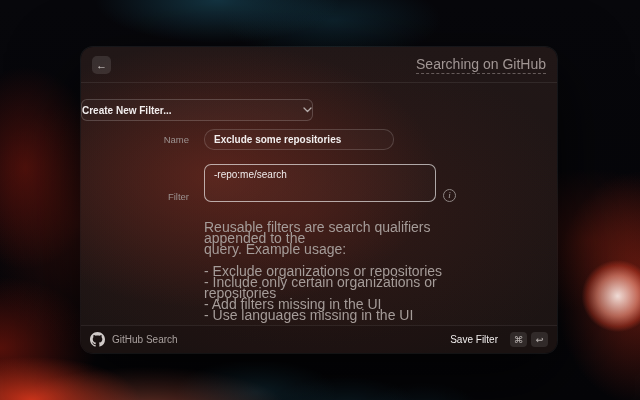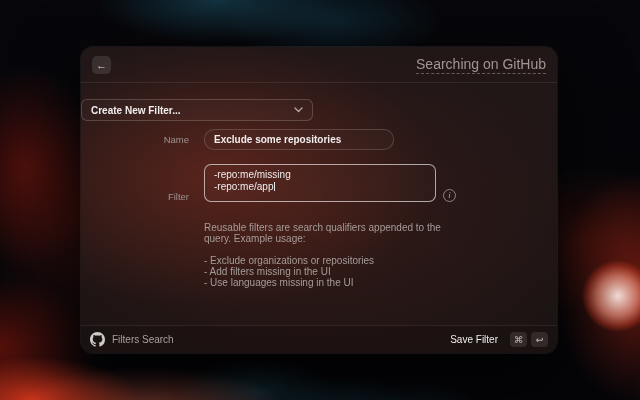--- a/index.html
+++ b/index.html
@@ -56,21 +56,21 @@
   .row-filter{margin-top:14px;align-items:flex-end;position:relative;}
   .field-label{
     width:108px;flex:0 0 108px;text-align:right;margin-right:15px;
     font-size:9.5px;color:#9c9290;
   }
   .label-top{padding-top:6px;}
   .dropdown{
     width:232px;height:22px;box-sizing:border-box;cursor:pointer;
     border:1px solid rgba(255,255,255,0.18);border-radius:6px;
     background:rgba(255,255,255,0.025);
-    display:flex;align-items:center;padding:0 9px;
+    display:flex;align-items:center;padding:0 0;
   }
   .dropdown-value{flex:1;font-size:10px;font-weight:600;color:#f2eeee;}
   .chevron{display:flex;align-items:center;}
   .text-input{
     width:190px;height:21px;box-sizing:border-box;
     border:1px solid rgba(255,255,255,0.16);border-radius:10px;
     background:rgba(255,255,255,0.02);outline:none;
     color:#f2eeee;font-size:10px;font-weight:600;padding:0 9px;font-family:inherit;
   }
   .textarea{
@@ -80,21 +80,21 @@
     padding:4px 9px;font-size:10px;color:#f0ecec;line-height:11.5px;
   }
   .caret{display:inline-block;width:1px;height:9px;background:#eceae9;margin-left:1px;vertical-align:-1px;}
   .info{
     width:11px;height:11px;border:1px solid #8f8684;border-radius:50%;
     color:#8f8684;font-size:7.5px;font-weight:700;text-align:center;line-height:11px;
     margin:7px 0 0 7px;cursor:pointer;font-style:italic;font-family:"Liberation Serif",serif;
   }
   .help{
     margin:20px 0 0 123px;width:250px;
-    font-size:10px;line-height:11px;color:#a59c99;
+    font-size:14px;line-height:11px;color:#a59c99;
   }
   .help-gap{height:11px;}
   .footer{
     flex:0 0 27px;display:flex;align-items:center;
     border-top:1px solid rgba(255,255,255,0.08);
     padding:0 9px;background:rgba(20,13,13,0.25);
     border-radius:0 0 12px 12px;
   }
   .gh-logo{display:flex;align-items:center;margin-right:7px;}
   .app-name{font-size:10px;color:#a9a09e;}
@@ -130,44 +130,44 @@
       </div>
 
       <div class="form-row row-name">
         <div class="field-label">Name</div>
         <input class="text-input" value="Exclude some repositories" style="">
       </div>
 
       <div class="form-row row-filter">
         <div class="field-label label-top">Filter</div>
         <div class="textarea">
-          <div class="ta-line">-repo:me/missing</div>
-          <div class="ta-line"><span>-repo:me/app</span><span class="caret"></span></div>
+          <div class="ta-line">-repo:me/search</div>
         </div>
         <div class="info">i</div>
       </div>
 
       <div class="help">
         <div>Reusable filters are search qualifiers appended to the</div>
         <div>query. Example usage:</div>
         <div class="help-gap"></div>
         <div>- Exclude organizations or repositories</div>
+        <div>- Include only certain organizations or repositories</div>
         <div>- Add filters missing in the UI</div>
         <div>- Use languages missing in the UI</div>
       </div>
 
     </div>
 
     <div class="footer">
       <span class="gh-logo">
         <svg width="15" height="15" viewBox="0 0 16 16">
           <path fill="#cfc9c7" fill-rule="evenodd" d="M8 0C3.58 0 0 3.58 0 8c0 3.54 2.29 6.53 5.47 7.59.4.07.55-.17.55-.38 0-.19-.01-.82-.01-1.49-2.01.37-2.53-.49-2.69-.94-.09-.23-.48-.94-.82-1.13-.28-.15-.68-.52-.01-.53.63-.01 1.08.58 1.23.82.72 1.21 1.87.87 2.33.66.07-.52.28-.87.51-1.07-1.78-.2-3.64-.89-3.64-3.95 0-.87.31-1.59.82-2.15-.08-.2-.36-1.02.08-2.12 0 0 .67-.21 2.2.82.64-.18 1.32-.27 2-.27s1.36.09 2 .27c1.53-1.04 2.2-.82 2.2-.82.44 1.1.16 1.92.08 2.12.51.56.82 1.27.82 2.15 0 3.07-1.87 3.75-3.65 3.95.29.25.54.73.54 1.48 0 1.07-.01 1.93-.01 2.2 0 .21.15.46.55.38A8.01 8.01 0 0 0 16 8c0-4.42-3.58-8-8-8z"></path>
         </svg>
       </span>
-      <span class="app-name">Filters Search</span>
+      <span class="app-name">GitHub Search</span>
       <div class="action">
         <span class="action-label">Save Filter</span>
         <span class="keycap">⌘</span>
         <span class="keycap">↩</span>
       </div>
     </div>
 
   </div>
 </div>
 

